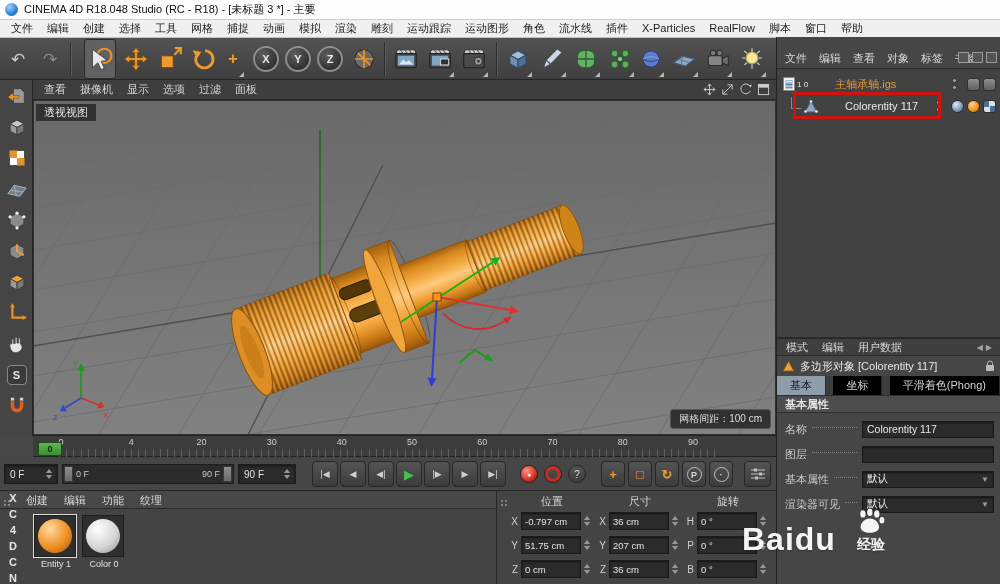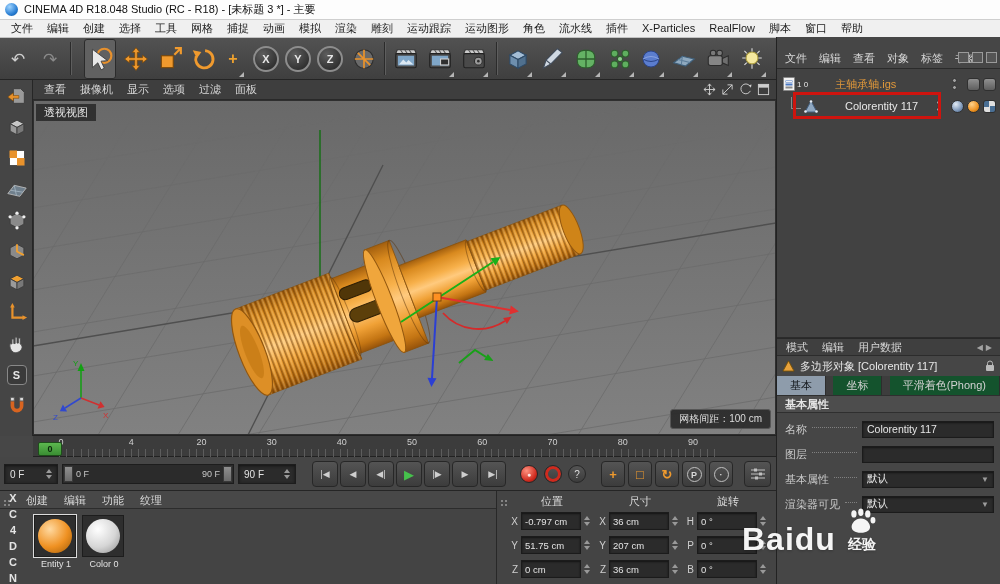--- a/index.html
+++ b/index.html
@@ -122,32 +122,32 @@
   .chip-check { background:conic-gradient(#e0e0e0 0 25%,#4a6f94 0 50%,#e0e0e0 0 75%,#4a6f94 0); }
   .redbox { position:absolute; left:16px; top:23px; width:148px; height:27px; border:3px solid #ce140e; pointer-events:none; }
 
   .attr-menu { position:absolute; left:0; top:301px; right:0; height:18px; background:#3f3f3f; border-top:1px solid #282828; border-bottom:1px solid #2c2c2c; display:flex; align-items:center; padding-left:2px; }
   .attr-menu-item { font-size:11px; color:#d8d8d8; padding:0 7px; line-height:18px; }
   .attr-arrows { margin-left:auto; color:#a2a2a2; font-size:8px; padding-right:5px; letter-spacing:3px; }
   .attr-title { position:absolute; left:0; top:319px; right:0; height:20px; display:flex; align-items:center; gap:5px; padding:0 5px; }
   .attr-title-text { font-size:11px; color:#e6e6e6; white-space:nowrap; overflow:hidden; }
   .attr-lock { margin-left:auto; display:flex; }
   .attr-tabs { position:absolute; left:0; top:339px; right:0; height:19px; background:#3d3d3d; display:flex; overflow:hidden;justify-content:space-between; }
-  .atab { font-size:11px; color:#d2d2d2; padding:0 13px; line-height:19px; background:#14532d; border-right:1px solid #2d2d2d; white-space:nowrap; }
+  .atab { font-size:11px; color:#d2d2d2; padding:0 13px; line-height:19px; background:#000000; border-right:1px solid #2d2d2d; white-space:nowrap; }
   .atab.active { background:#8e9cab; color:#14181c; }
   .attr-section { position:absolute; left:0; top:358px; right:0; height:18px; background:#4d4d4d; border-top:1px solid #2f2f2f; border-bottom:1px solid #2f2f2f; font-size:11px; font-weight:bold; color:#e4e4e4; display:flex; align-items:center; padding-left:8px; }
   .arow { position:absolute; left:8px; right:6px; height:20px; display:flex; align-items:center; }
   .alabel { font-size:11px; color:#cbcbcb; white-space:nowrap; }
   .aleader { flex:1; border-bottom:1px dotted #808080; margin:0 5px 4px; min-width:6px; }
   .awidget { width:132px; height:17px; background:#2b2b2b; border:1px solid #1b1b1b; box-shadow:inset 0 1px 2px #151515; color:#e6e6e6; font-size:10.5px; display:flex; align-items:center; padding:0 4px; flex:none; }
   .awidget .caret { margin-left:auto; color:#9c9c9c; font-size:8px; }
 
   
   .wm-site { position:absolute; left:3px; top:492px; width:16px; color:#f2f2f2; font-size:11px; font-weight:bold; writing-mode:vertical-rl; text-orientation:upright; letter-spacing:4px; opacity:0.92; pointer-events:none; }
-  .wm-baidu { position:absolute; left:742px; top:470px; width:200px; height:84px; display:flex; align-items:flex-end; gap:11px; color:#fff; opacity:0.95; pointer-events:none; text-shadow:0 1px 3px rgba(0,0,0,0.25); }
+  .wm-baidu { position:absolute; left:742px; top:470px; width:200px; height:84px; display:flex; align-items:flex-end; gap:20px; color:#fff; opacity:0.95; pointer-events:none; text-shadow:0 1px 3px rgba(0,0,0,0.25); }
   .wm-text { font-size:32px; font-weight:bold; letter-spacing:1px; line-height:0.9; }
   .wm-col { display:flex; flex-direction:column; align-items:center; gap:0; }
   .wm-suffix { font-size:14px; font-weight:bold; }
 </style>
 </head>
 <body>
 
 <div id="stage">
 
   <div class="abs titlebar">

